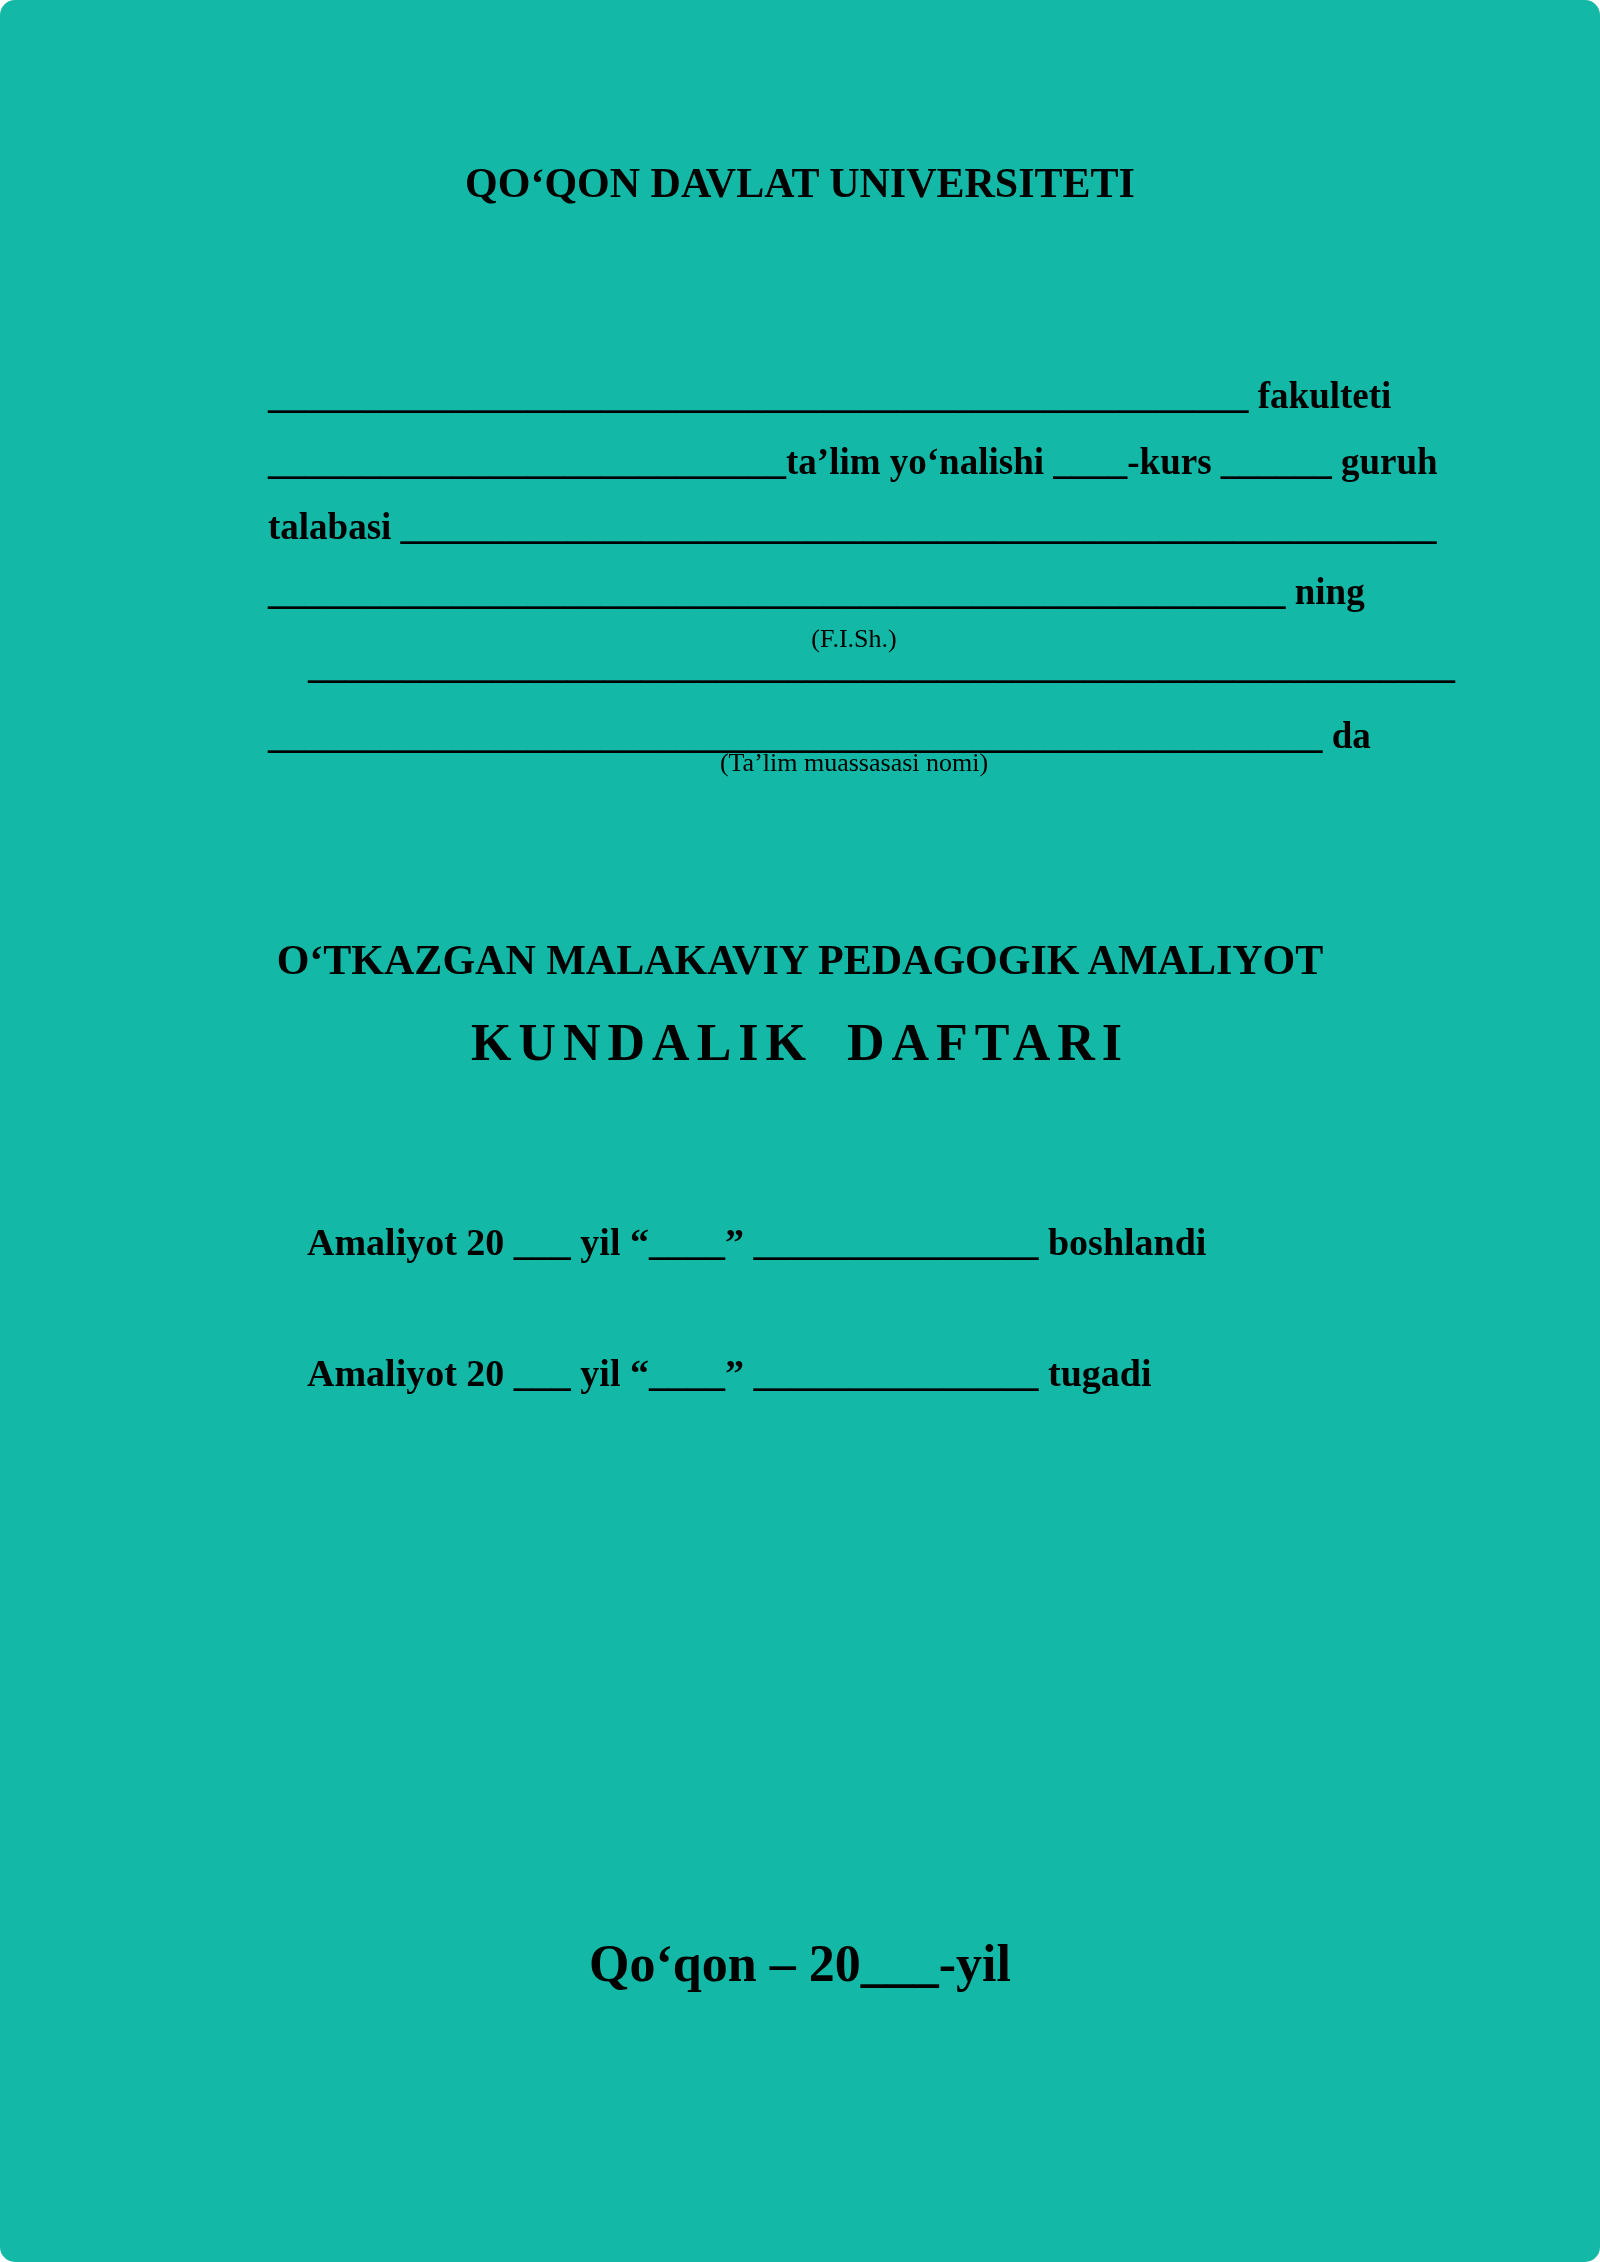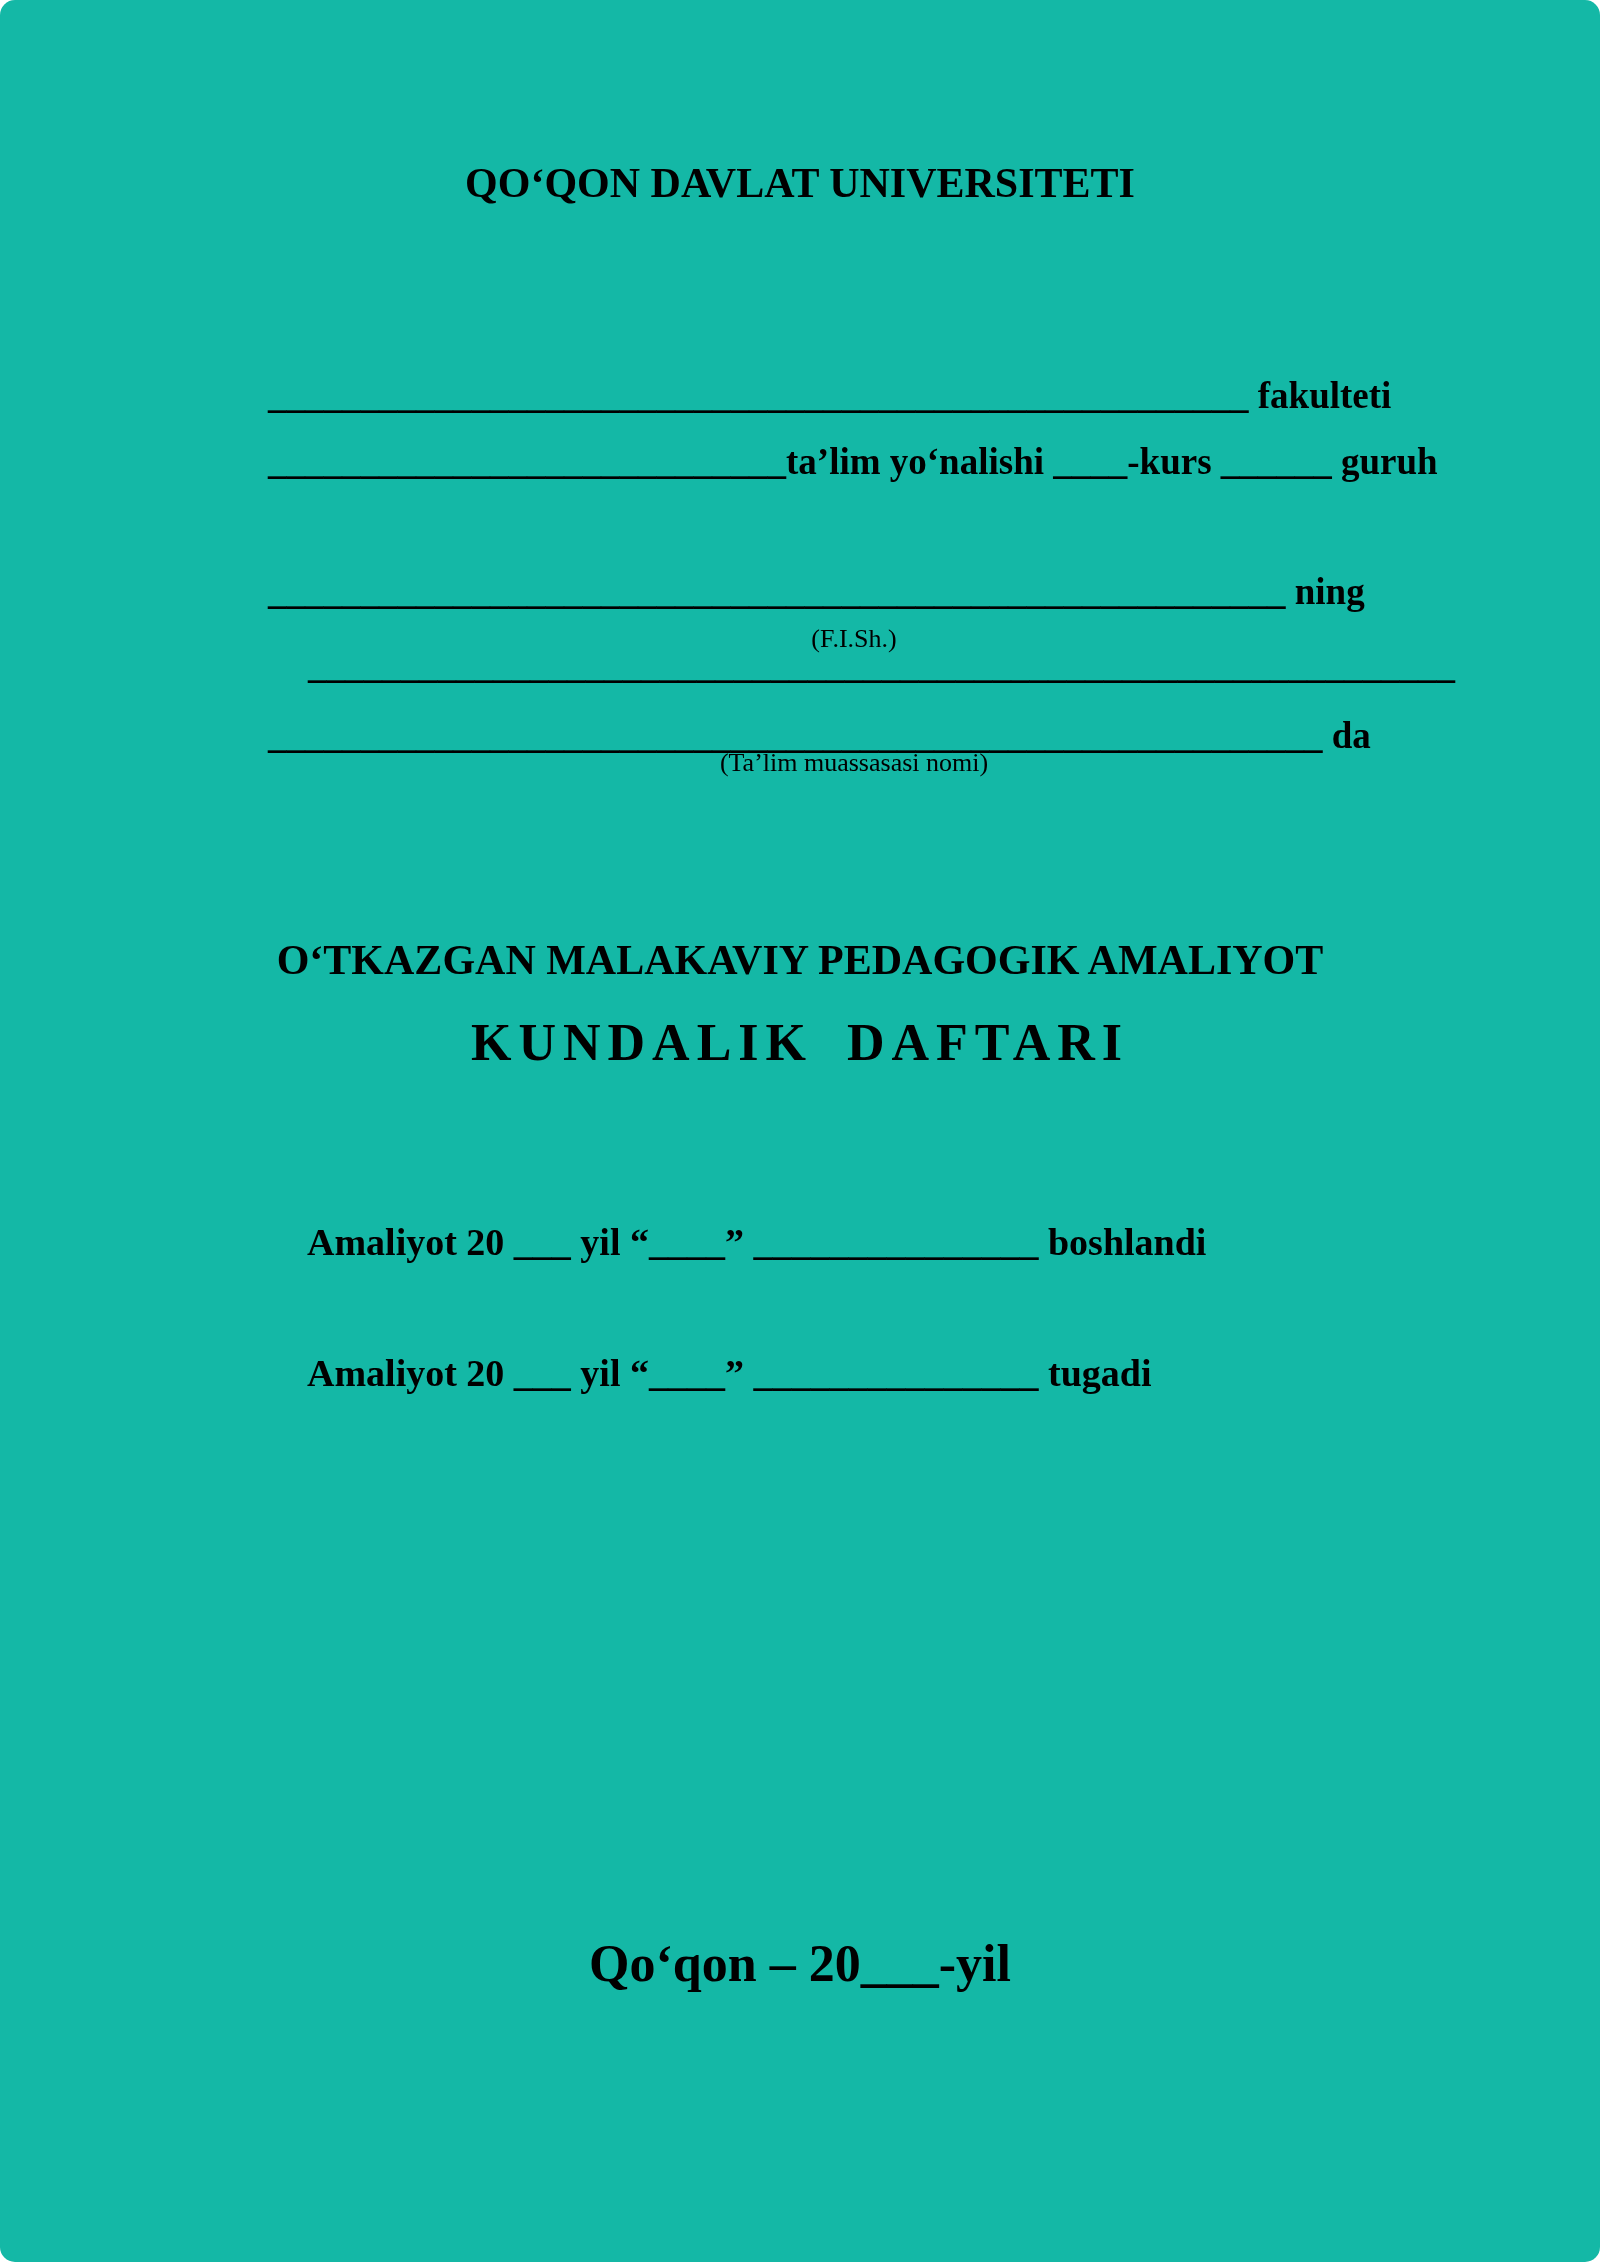--- a/index.html
+++ b/index.html
@@ -83,20 +83,21 @@
 <body>
 
 <div class="page">
 
   <div class="abs centered-page doc-title">QO‘QON DAVLAT UNIVERSITETI</div>
 
   <div class="abs form-line row-faculty">_____________________________________________________ fakulteti</div>
 
   <div class="abs form-line row-direction">____________________________ta’lim yo‘nalishi ____-kurs ______ guruh</div>
 
+  <div class="abs form-line row-student">talabasi ________________________________________________________</div>
 
   <div class="abs form-line row-name">_______________________________________________________ ning</div>
 
   <div class="abs form-caption cap-name">(F.I.Sh.)</div>
 
   <div class="abs form-line row-extra">______________________________________________________________</div>
 
   <div class="abs form-line row-institution">_________________________________________________________ da</div>
 
   <div class="abs form-caption cap-institution">(Ta’lim muassasasi nomi)</div>

